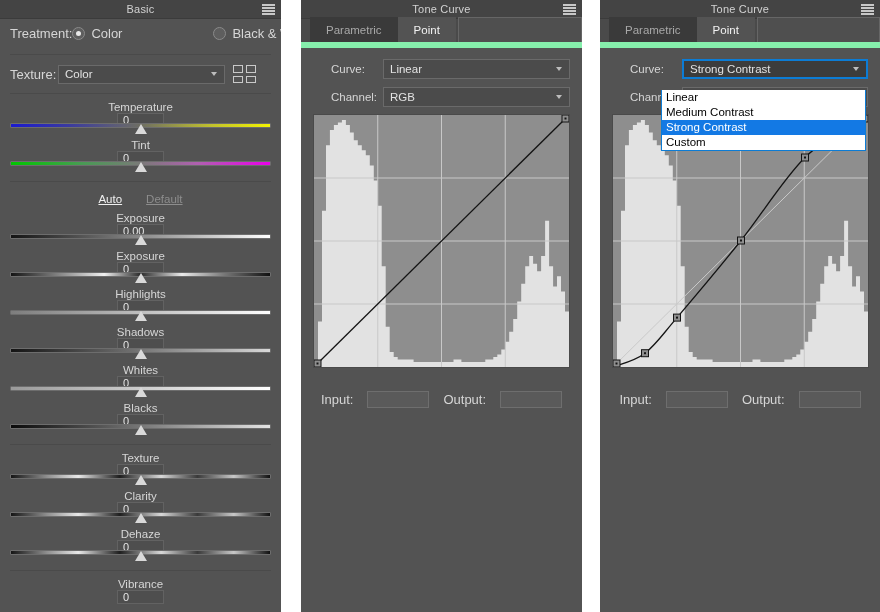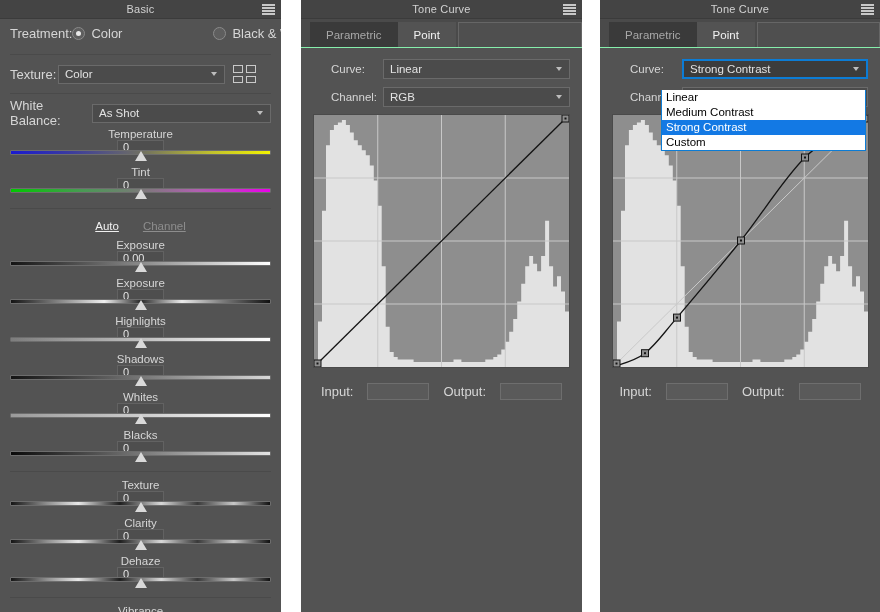--- a/index.html
+++ b/index.html
@@ -111,21 +111,21 @@
   .t-shadows { background: linear-gradient(to right, #141414 0%, #d8d8d8 100%); }
   .t-whites { background: linear-gradient(to right, #9a9a9a 0%, #ffffff 100%); }
   .t-blacks { background: linear-gradient(to right, #0a0a0a 0%, #e4e4e4 100%); }
   .t-tcd { background: linear-gradient(to right, #151515 0%, #909090 14%, #e8e8e8 26%, #1e1e1e 42%, #d8d8d8 58%, #3a3a3a 72%, #c8c8c8 86%, #101010 100%); }
 
   .auto-row { display:flex; justify-content:center; gap: 24px; height: 20px; align-items: center; }
   .auto-link { font-size: 11.5px; color: #f0f0f0; text-decoration: underline; cursor: default; }
   .auto-link.dim { color: #8d8d8d; }
 
   
-  .tabs { position: relative; height: 29px; background: #4a4a4a; border-bottom: 1px solid #86efac; display:flex; align-items: flex-end; padding-left: 9px; }
+  .tabs { position: relative; height: 29px; background: #4a4a4a; border-bottom: 6px solid #86efac; display:flex; align-items: flex-end; padding-left: 9px; }
   .tab {
     height: 25px; padding: 0 15px;
     display:flex; align-items:center;
     font-size: 11.5px;
     border: 1px solid transparent;
   }
   .tab.inactive { background: #3a3a3a; color: #a8a8a8; }
   .tab.active { background: #535353; color: #f2f2f2; }
   .tab-filler { flex: 1; height: 25px; margin-left: 2px; border: 1px solid #666; border-bottom: none; background: #4f4f4f; }
 
@@ -137,21 +137,21 @@
   .graph {
     position: relative;
     width: 257px; height: 254px;
     background: #8e8e8e;
     border: 1px solid #4a4a4a;
     margin-top: 5px;
     overflow: hidden;
   }
   .graph svg { display:block; }
 
-  .io-row { display:flex; align-items:center; justify-content:center; gap: 14px; margin-top: 15px; font-size: 11.5px; }
+  .io-row { display:flex; align-items:center; justify-content:center; gap: 14px; margin-top: 23px; font-size: 11.5px; }
   .io-box { width: 62px; height: 17px; background: #5a5a5a; border: 1px solid #6e6e6e; }
 
   
   .select.focused { border: 2px solid #0c7cd5; background: #3c3c3c; }
   .dropdown-popup {
     position: absolute;
     z-index: 50;
     background: #ffffff;
     border: 1px solid #0c7cd5;
     border-top: none;
@@ -206,27 +206,20 @@
         <span class="grid-icon">
             <span></span>
             <span></span>
             <span></span>
             <span></span>
           </span>
       </div>
 
       <div class="hr"></div>
 
-      <div class="row" style="height:24px">
-        <span class="lbl" style="width:82px">White Balance:</span>
-        <span class="select" style="flex:1">
-          <span>As Shot</span>
-          <span class="caret"></span>
-        </span>
-      </div>
 
       <div id="wb-sliders">
           <div class="slider-block">
             <div class="slider-head">
               <span class="lbl">Temperature</span>
               <span class="val-box">0</span>
             </div>
             <div class="track-wrap">
               <div class="track t-temp"></div>
               <div class="thumb" style="left:50%"></div>
@@ -241,21 +234,21 @@
               <div class="track t-tint"></div>
               <div class="thumb" style="left:50%"></div>
             </div>
           </div>
         </div>
 
       <div class="hr"></div>
 
       <div class="auto-row">
         <span class="auto-link">Auto</span>
-        <span class="auto-link dim">Channel</span>
+        <span class="auto-link dim">Default</span>
       </div>
 
       <div id="tone-sliders">
           <div class="slider-block">
             <div class="slider-head">
               <span class="lbl">Exposure</span>
               <span class="val-box">0,00</span>
             </div>
             <div class="track-wrap">
               <div class="track t-exposure"></div>

